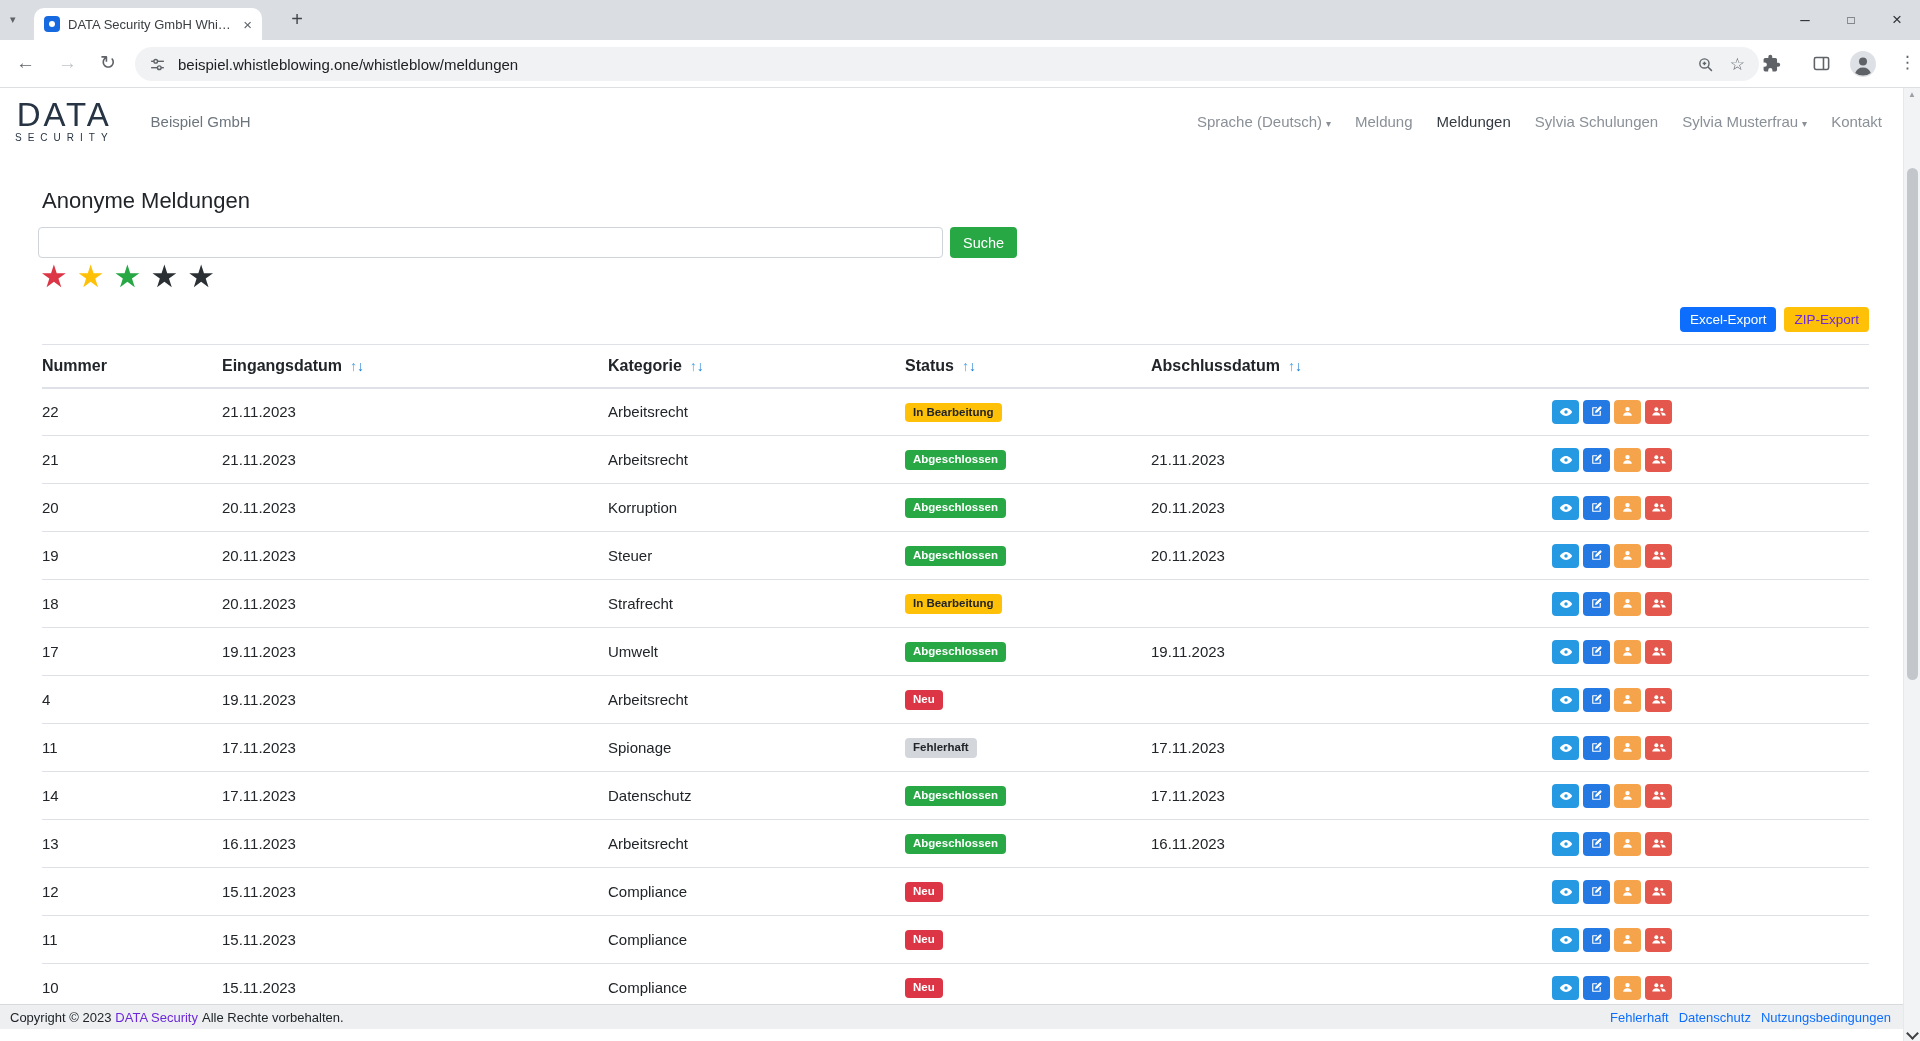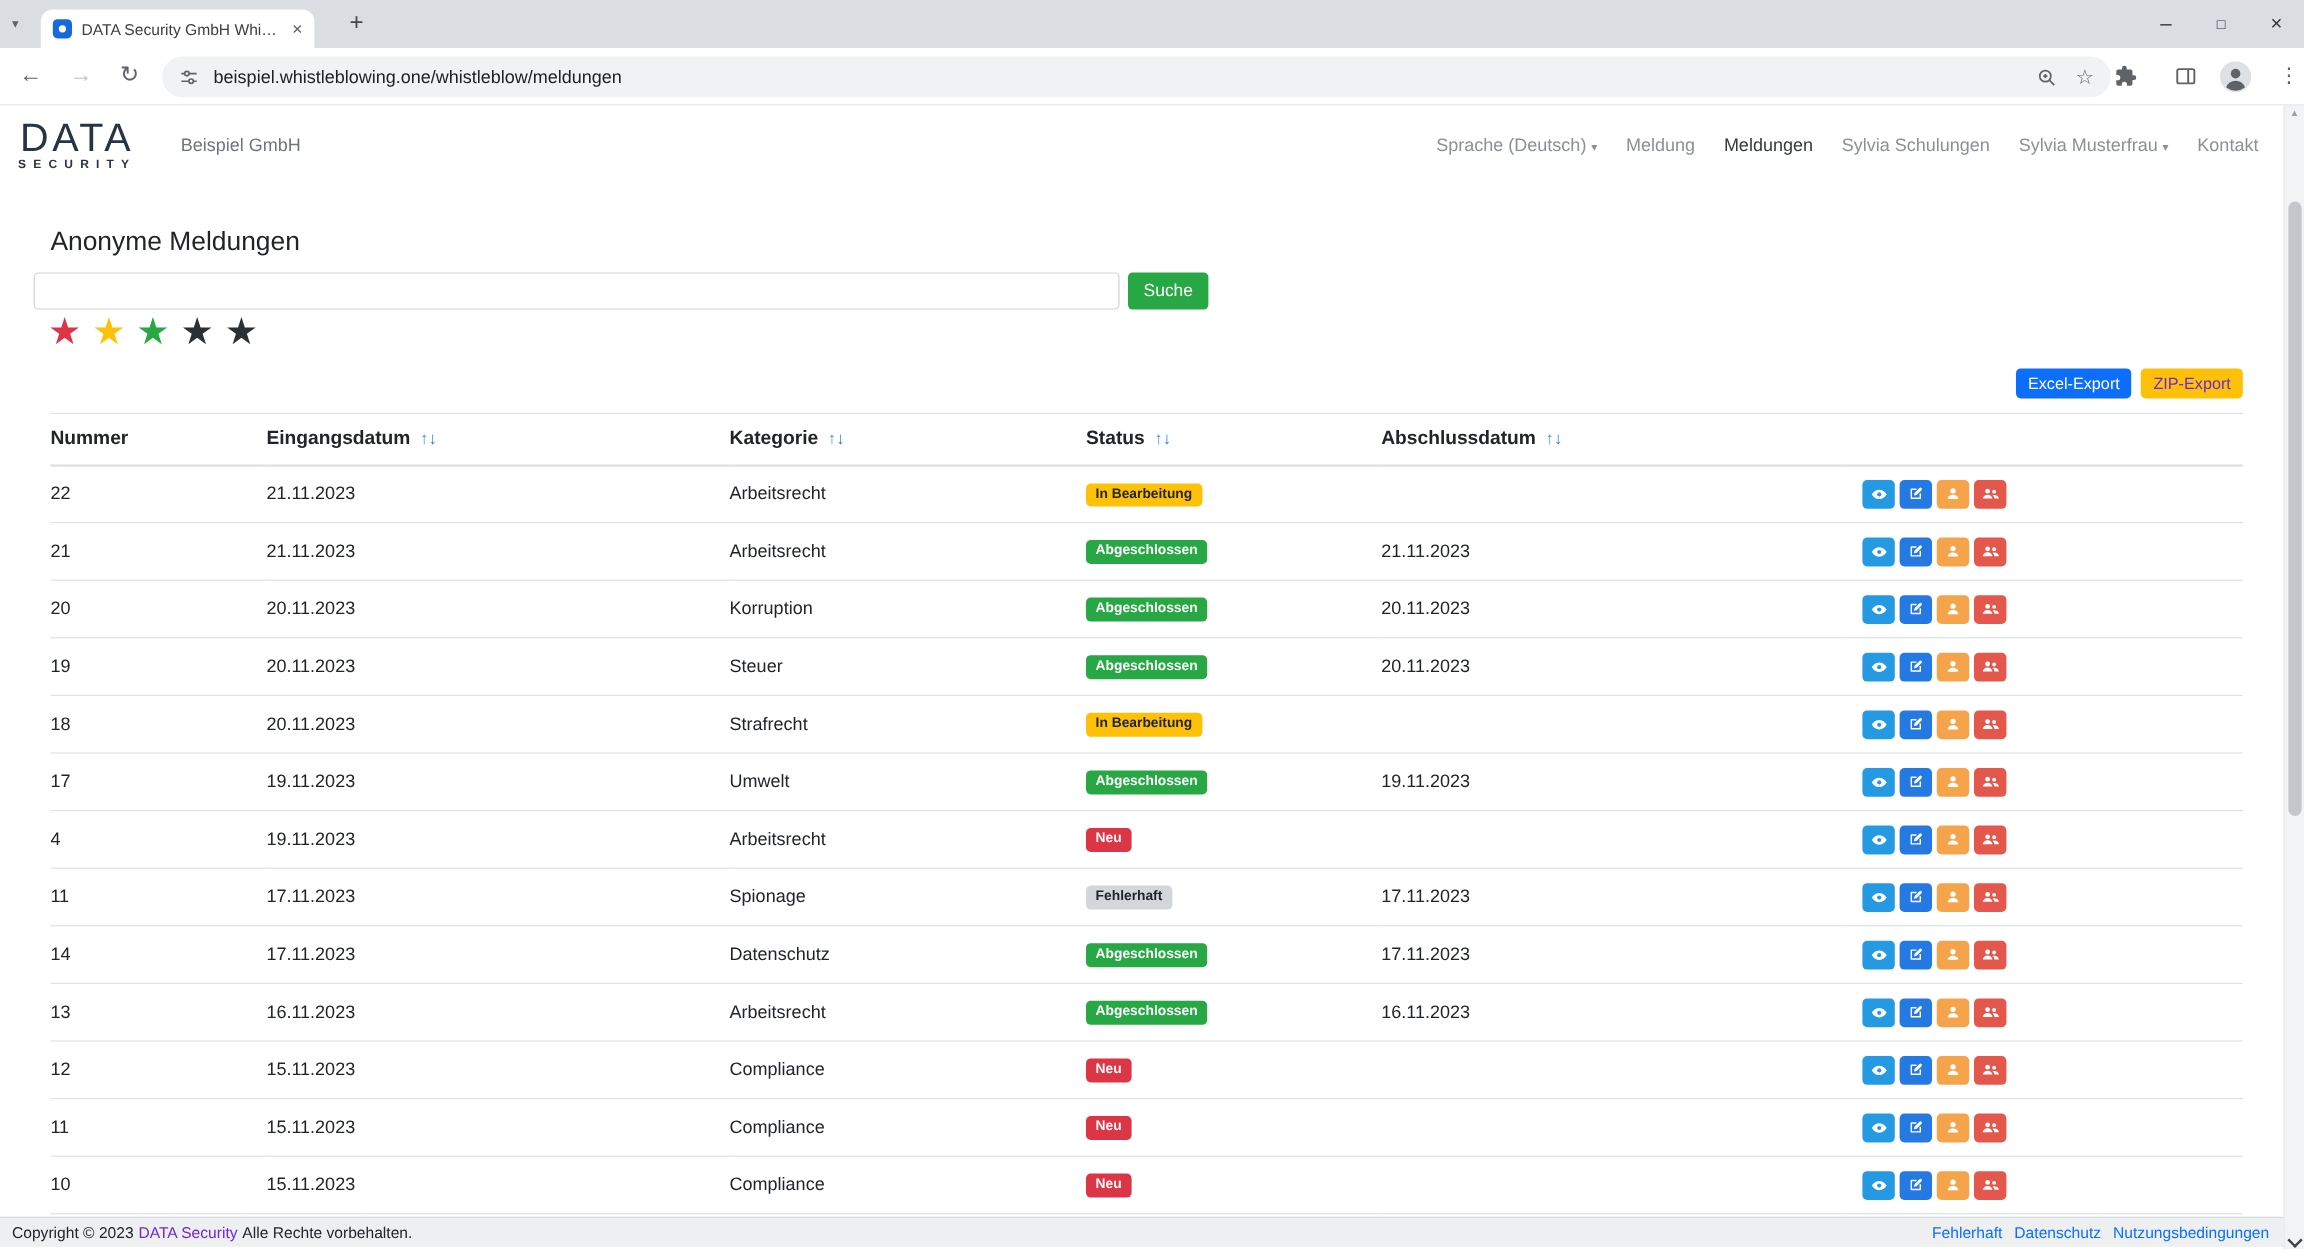--- a/index.html
+++ b/index.html
@@ -43,30 +43,30 @@
   .avatar{position:absolute;left:1850px;top:11px;cursor:pointer}
   .kebab{position:absolute;left:1899px;top:12px;font-size:17px;color:#5f6368;cursor:pointer}
 
   
   .viewport{position:absolute;top:88px;left:0;width:1903px;height:953px;background:#fff;overflow:hidden}
 
   .site-header{position:absolute;top:0;left:0;width:100%;height:66px;background:#fff;
     display:flex;align-items:center;padding:0 21px 0 15px}
   .logo{display:flex;flex-direction:column;align-items:center;cursor:pointer}
   .logo-main{font-size:33px;font-weight:500;letter-spacing:3px;color:#273444;line-height:30px}
-  .logo-sub{font-size:10px;font-weight:700;letter-spacing:6px;color:#273444;margin-top:2px}
+  .logo-sub{font-size:10px;font-weight:400;letter-spacing:6px;color:#273444;margin-top:2px}
   .company{margin-left:37px;font-size:15px;color:#6c757d}
   .main-nav{margin-left:auto;display:flex;align-items:center;gap:24px}
   .nav-item{font-size:15px;color:#8a9097}
   .nav-item.active{color:#343a40}
   .caret{font-size:10px;margin-left:4px}
 
   .page-title{position:absolute;left:42px;top:100px;font-size:22px;font-weight:500;color:#212529}
 
-  .search-row{position:absolute;left:28px;top:139px;display:flex;align-items:center}
+  .search-row{position:absolute;left:38px;top:139px;display:flex;align-items:center}
   .search-input{width:905px;height:31px;border:1px solid #ced4da;border-radius:4px;padding:0 10px;
     font-size:15px;color:#212529;outline:none;background:#fff}
   .search-btn{margin-left:7px;height:31px;padding:0 13px;background:#28a745;color:#fff;border:none;
     border-radius:4px;font-size:14.5px}
 
   .stars-row{position:absolute;left:40px;top:172px;display:flex;gap:9px}
   .star{font-size:31px;line-height:34px;cursor:pointer}
 
   .export-row{position:absolute;right:34px;top:219px;display:flex;gap:8px}
   .export-btn{height:25px;padding:0 10px;border:none;border-radius:4px;font-size:13.5px;font-weight:400}
@@ -84,21 +84,21 @@
   .badge-warning{background:#ffc107;color:#212529}
   .badge-success{background:#28a745;color:#fff}
   .badge-danger{background:#dc3545;color:#fff}
   .badge-secondary{background:#d3d6da;color:#212529}
 
   .actions{padding-left:13px;white-space:nowrap}
   .action-btn{display:inline-flex;align-items:center;justify-content:center;width:27px;height:24px;
     border:none;border-radius:4px;margin-right:4px;vertical-align:middle}
   .action-btn .ico{display:flex;align-items:center}
 
-  .site-footer{position:absolute;left:0;bottom:2px;width:100%;height:25px;background:#edeff1;
+  .site-footer{position:absolute;left:0;bottom:12px;width:100%;height:25px;background:#edeff1;
     border-top:1px solid #d8dbde;display:flex;align-items:center;padding:0 12px 0 10px;
     font-size:13px;color:#212529}
   .copyright{display:flex;align-items:center;gap:4px}
   .flink{color:#6d28d9}
   .footer-links{margin-left:auto;display:flex;gap:10px}
   .footer-links a{color:#0d6efd;font-size:13px}
 
   
   .scrollbar{position:absolute;left:1903px;top:88px;width:17px;height:953px;background:#f2f3f5;border-left:1px solid #e6e8ea}
   .sb-up{position:absolute;top:2px;left:0;width:16px;text-align:center;font-size:8px;color:#9aa0a6;cursor:pointer}

